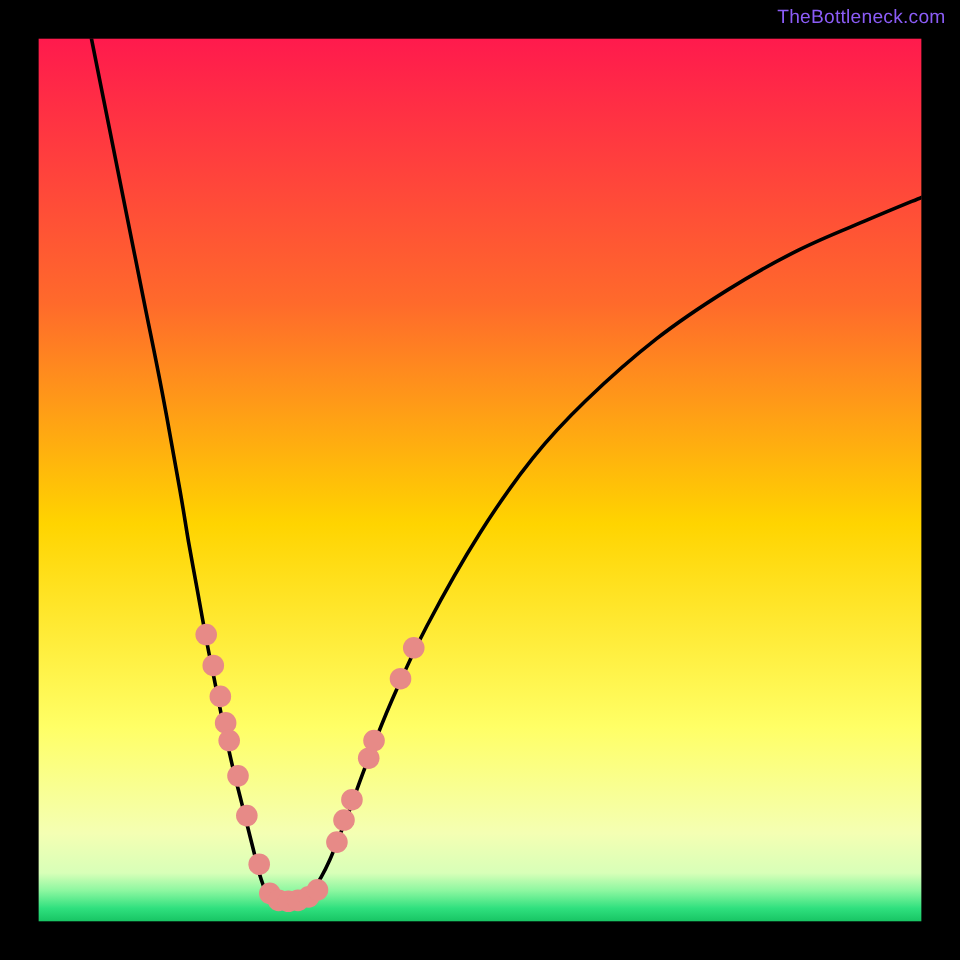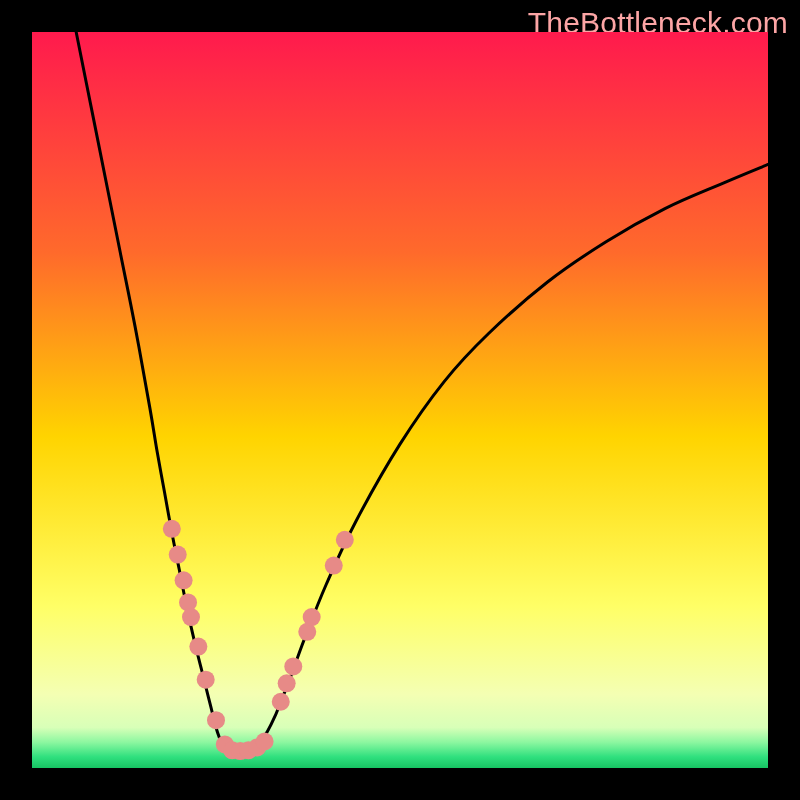--- a/index.html
+++ b/index.html
@@ -22,22 +22,22 @@
     left: 32px;
     top: 32px;
     width: 736px;
     height: 736px;
     overflow: visible;
   }
   .watermark {
     position: absolute;
     top: 6px;
     right: 12px;
-    color: #fca5a5;
-    font-size: 30px;
+    color: #8b5cf6;
+    font-size: 16px;
     font-weight: 400;
     letter-spacing: 0.2px;
     user-select: none;
   }
   svg { display: block; }
 </style>
 </head>
 <body>
 
 <div class="frame">

